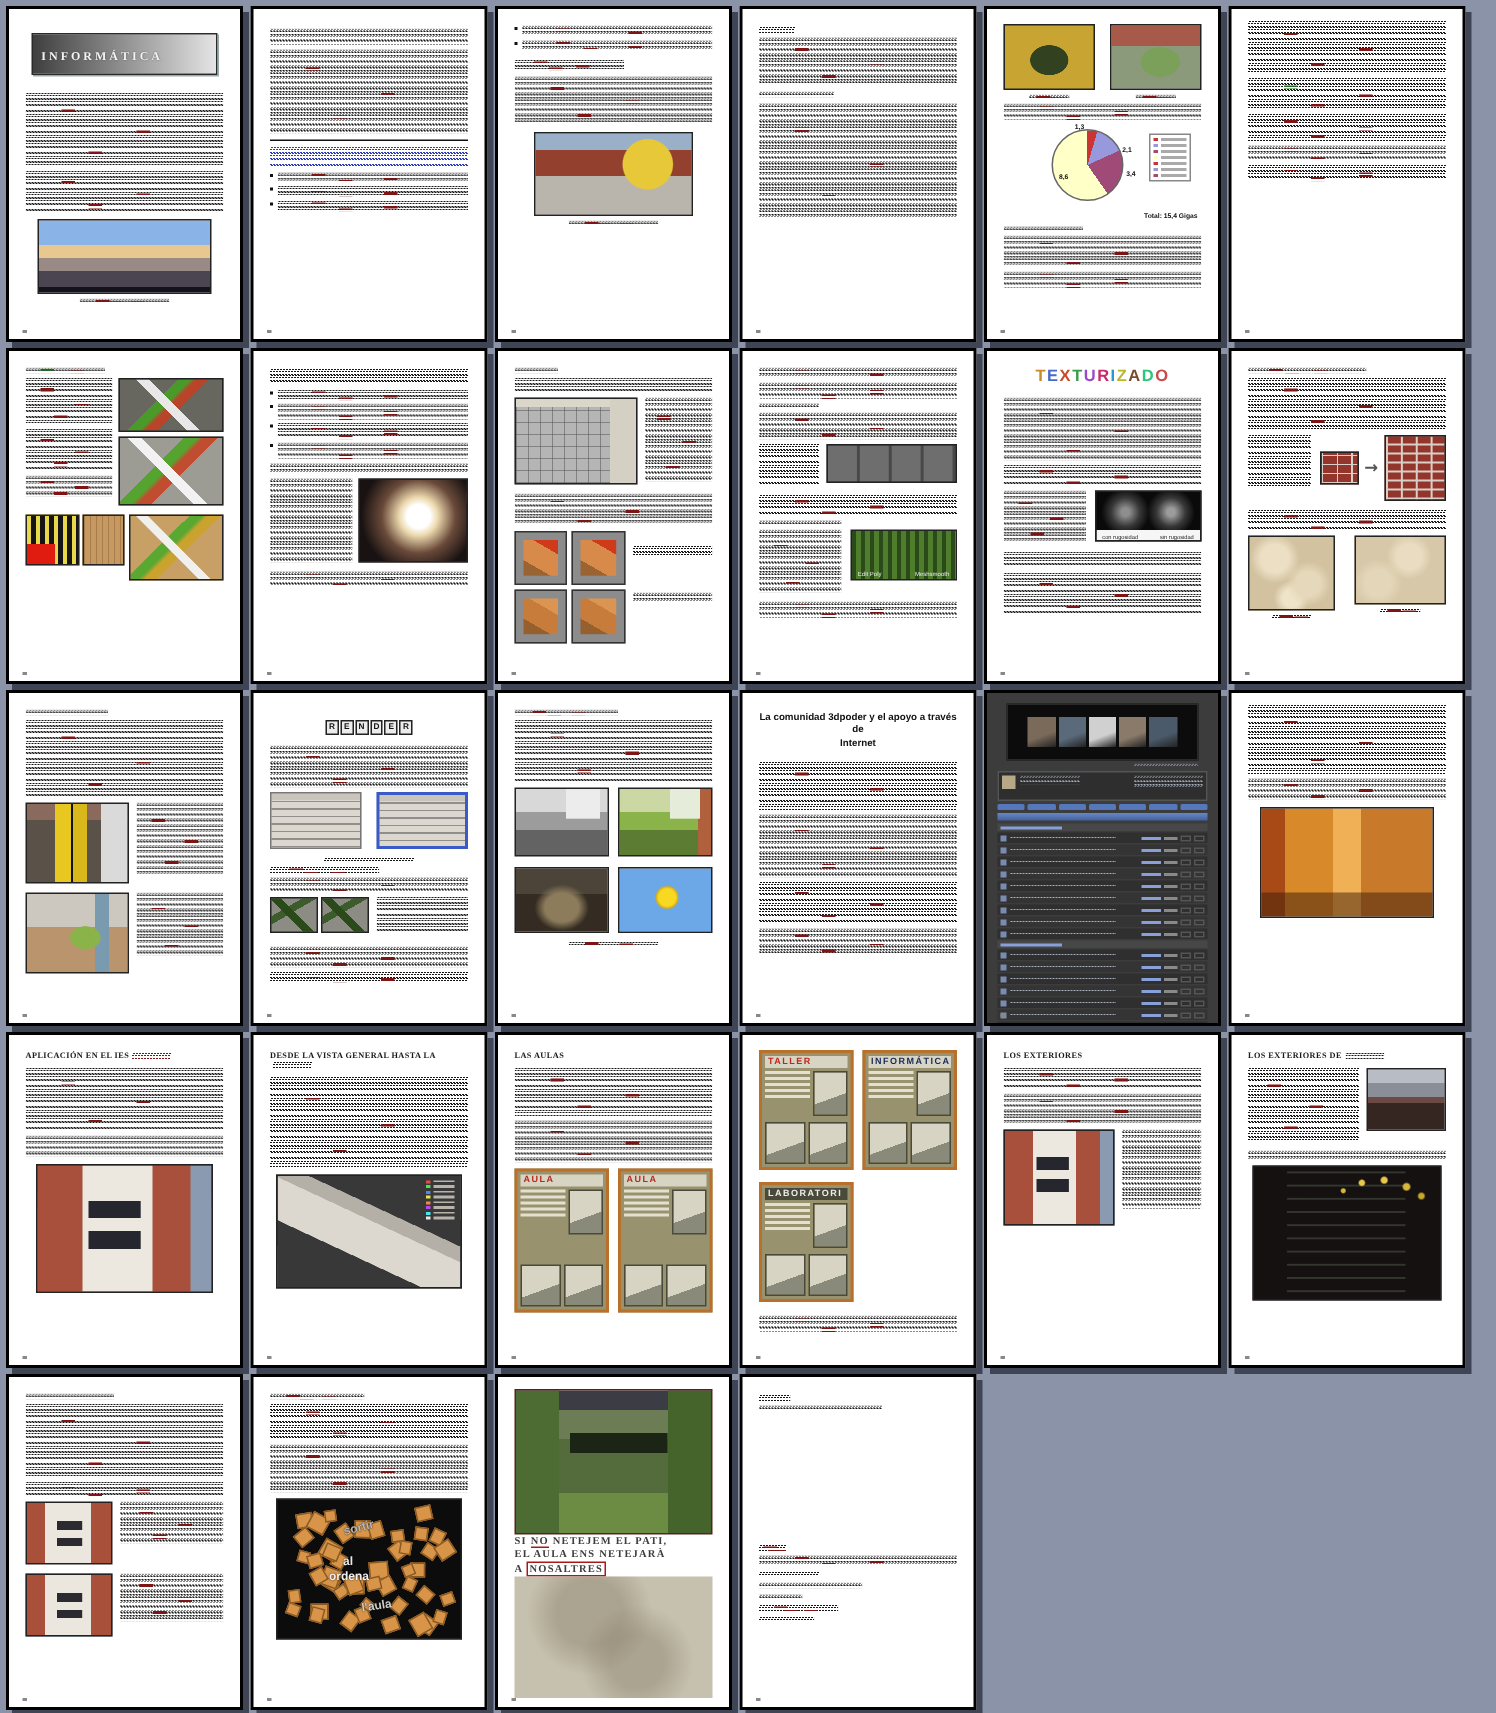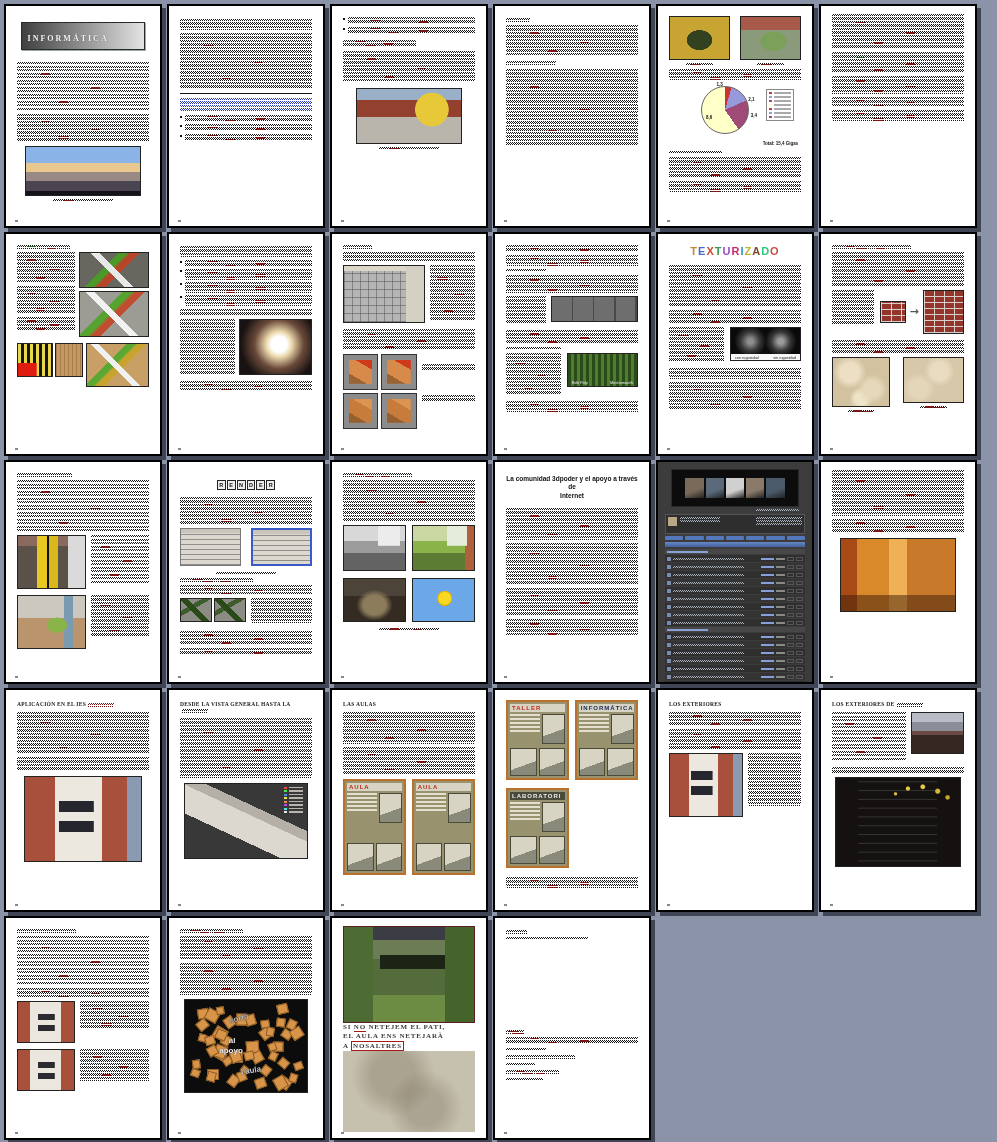--- a/index.html
+++ b/index.html
@@ -1304,21 +1304,21 @@
         <i style="width: 8.74745px; height: 7.8727px; left: 25.0293%; top: 33.5284%; transform: rotate(202.548deg);"></i>
         <i style="width: 6.00195px; height: 5.40176px; left: 46.1501%; top: 71.9282%; transform: rotate(218.663deg);"></i>
         <i style="width: 6.79122px; height: 6.1121px; left: 89.5944%; top: 68.3679%; transform: rotate(340.072deg);"></i>
         <i style="width: 6.68112px; height: 6.01301px; left: 66.6136%; top: 30.7382%; transform: rotate(279.947deg);"></i>
         <i style="width: 8.12641px; height: 7.31377px; left: 48.1984%; top: 55.8601%; transform: rotate(166.757deg);"></i>
         <i style="width: 6.63737px; height: 5.97363px; left: 62.7129%; top: 22.0082%; transform: rotate(171.582deg);"></i>
         <i style="width: 10.0316px; height: 9.02847px; left: 37.6065%; top: 56.9464%; transform: rotate(358.884deg);"></i>
         <i style="width: 9.8443px; height: 8.85987px; left: 37.1543%; top: 55.6195%; transform: rotate(69.1953deg);"></i>
         <span class="wdx" style="left: 16%; top: 40%; transform: rotate(0deg); color: rgb(232, 232, 232); margin-left: 24px;">al</span>
         <span class="wdx" style="left: 36%; top: 16%; transform: rotate(-14deg); color: rgb(184, 184, 184);">sortir</span>
-        <span class="wdx" style="left: 28%; top: 50%; transform: rotate(0deg); color: rgb(240, 240, 240);">apoyo</span>
+        <span class="wdx" style="left: 28%; top: 50%; transform: rotate(0deg); color: rgb(240, 240, 240);">ordena</span>
         <span class="wdx" style="left: 46%; top: 72%; transform: rotate(-9deg); color: rgb(204, 204, 204);">l'aula</span>
       </div>
     </div>
     <div class="page">
       <div class="ruin">
         <div class="ruin-img"></div>
         <div class="ruin-text">
           <div>SI <span class="ru">NO</span> NETEJEM EL PATI,</div>
           <div>EL AULA ENS NETEJARÀ</div>
           <div>A <span class="rbox">NOSALTRES</span></div>

